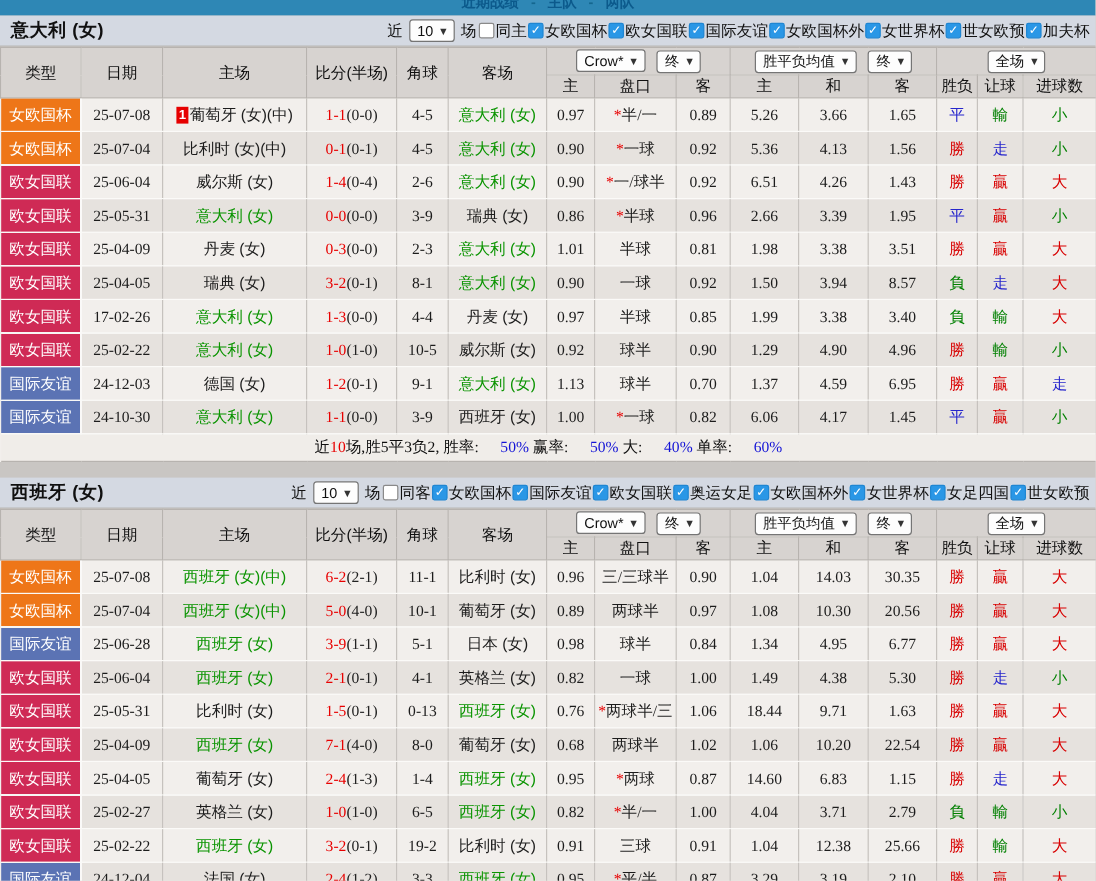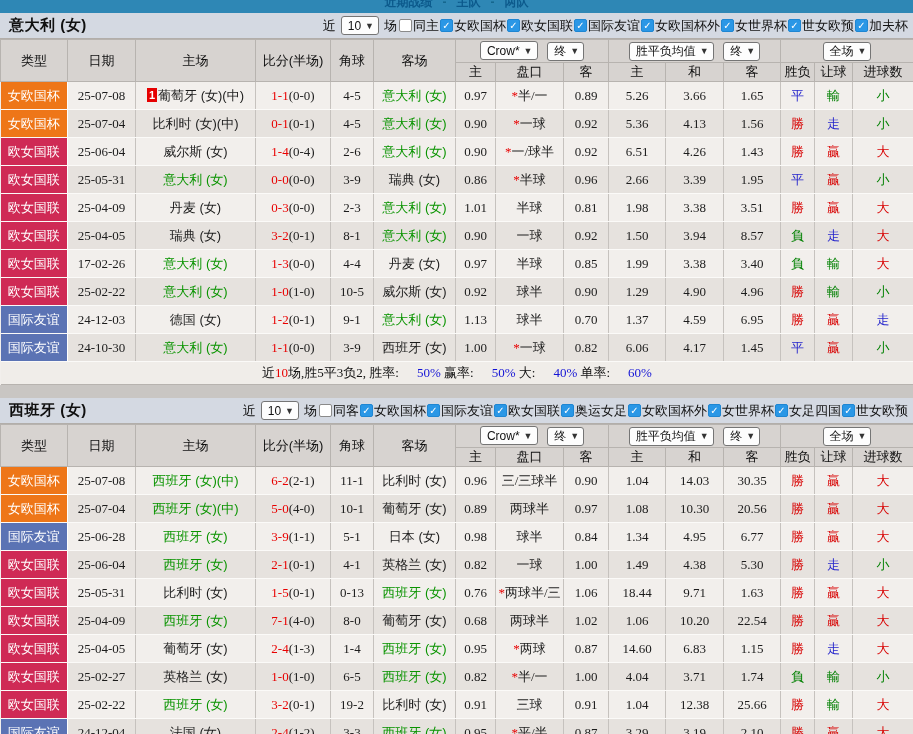--- a/index.html
+++ b/index.html
@@ -609,21 +609,21 @@
             <td class="c-date tint">25-02-27</td>
             <td class="c-team"><span>英格兰 (女)</span></td>
             <td class="c-score"><span class="ft">1-0</span><span class="ht">(1-0)</span></td>
             <td class="c-cor">6-5</td>
             <td class="c-team"><span class="tg">西班牙 (女)</span></td>
             <td class="c-odd tint">0.82</td>
             <td class="c-odd"><span class="star">*</span>半/一</td>
             <td class="c-odd tint">1.00</td>
             <td class="c-odd">4.04</td>
             <td class="c-odd">3.71</td>
-            <td class="c-odd">1.74</td>
+            <td class="c-odd">2.79</td>
             <td class="c-res tint" style="color: rgb(0, 128, 0);">負</td>
             <td class="c-res" style="color: rgb(0, 128, 0);">輸</td>
             <td class="c-res" style="color: rgb(0, 128, 0);">小</td>
           </tr>
           <tr class="odd">
             <td class="c-type" style="background: rgb(207, 42, 85);">欧女国联</td>
             <td class="c-date tint">25-02-22</td>
             <td class="c-team"><span class="tg">西班牙 (女)</span></td>
             <td class="c-score"><span class="ft">3-2</span><span class="ht">(0-1)</span></td>
             <td class="c-cor">19-2</td>

